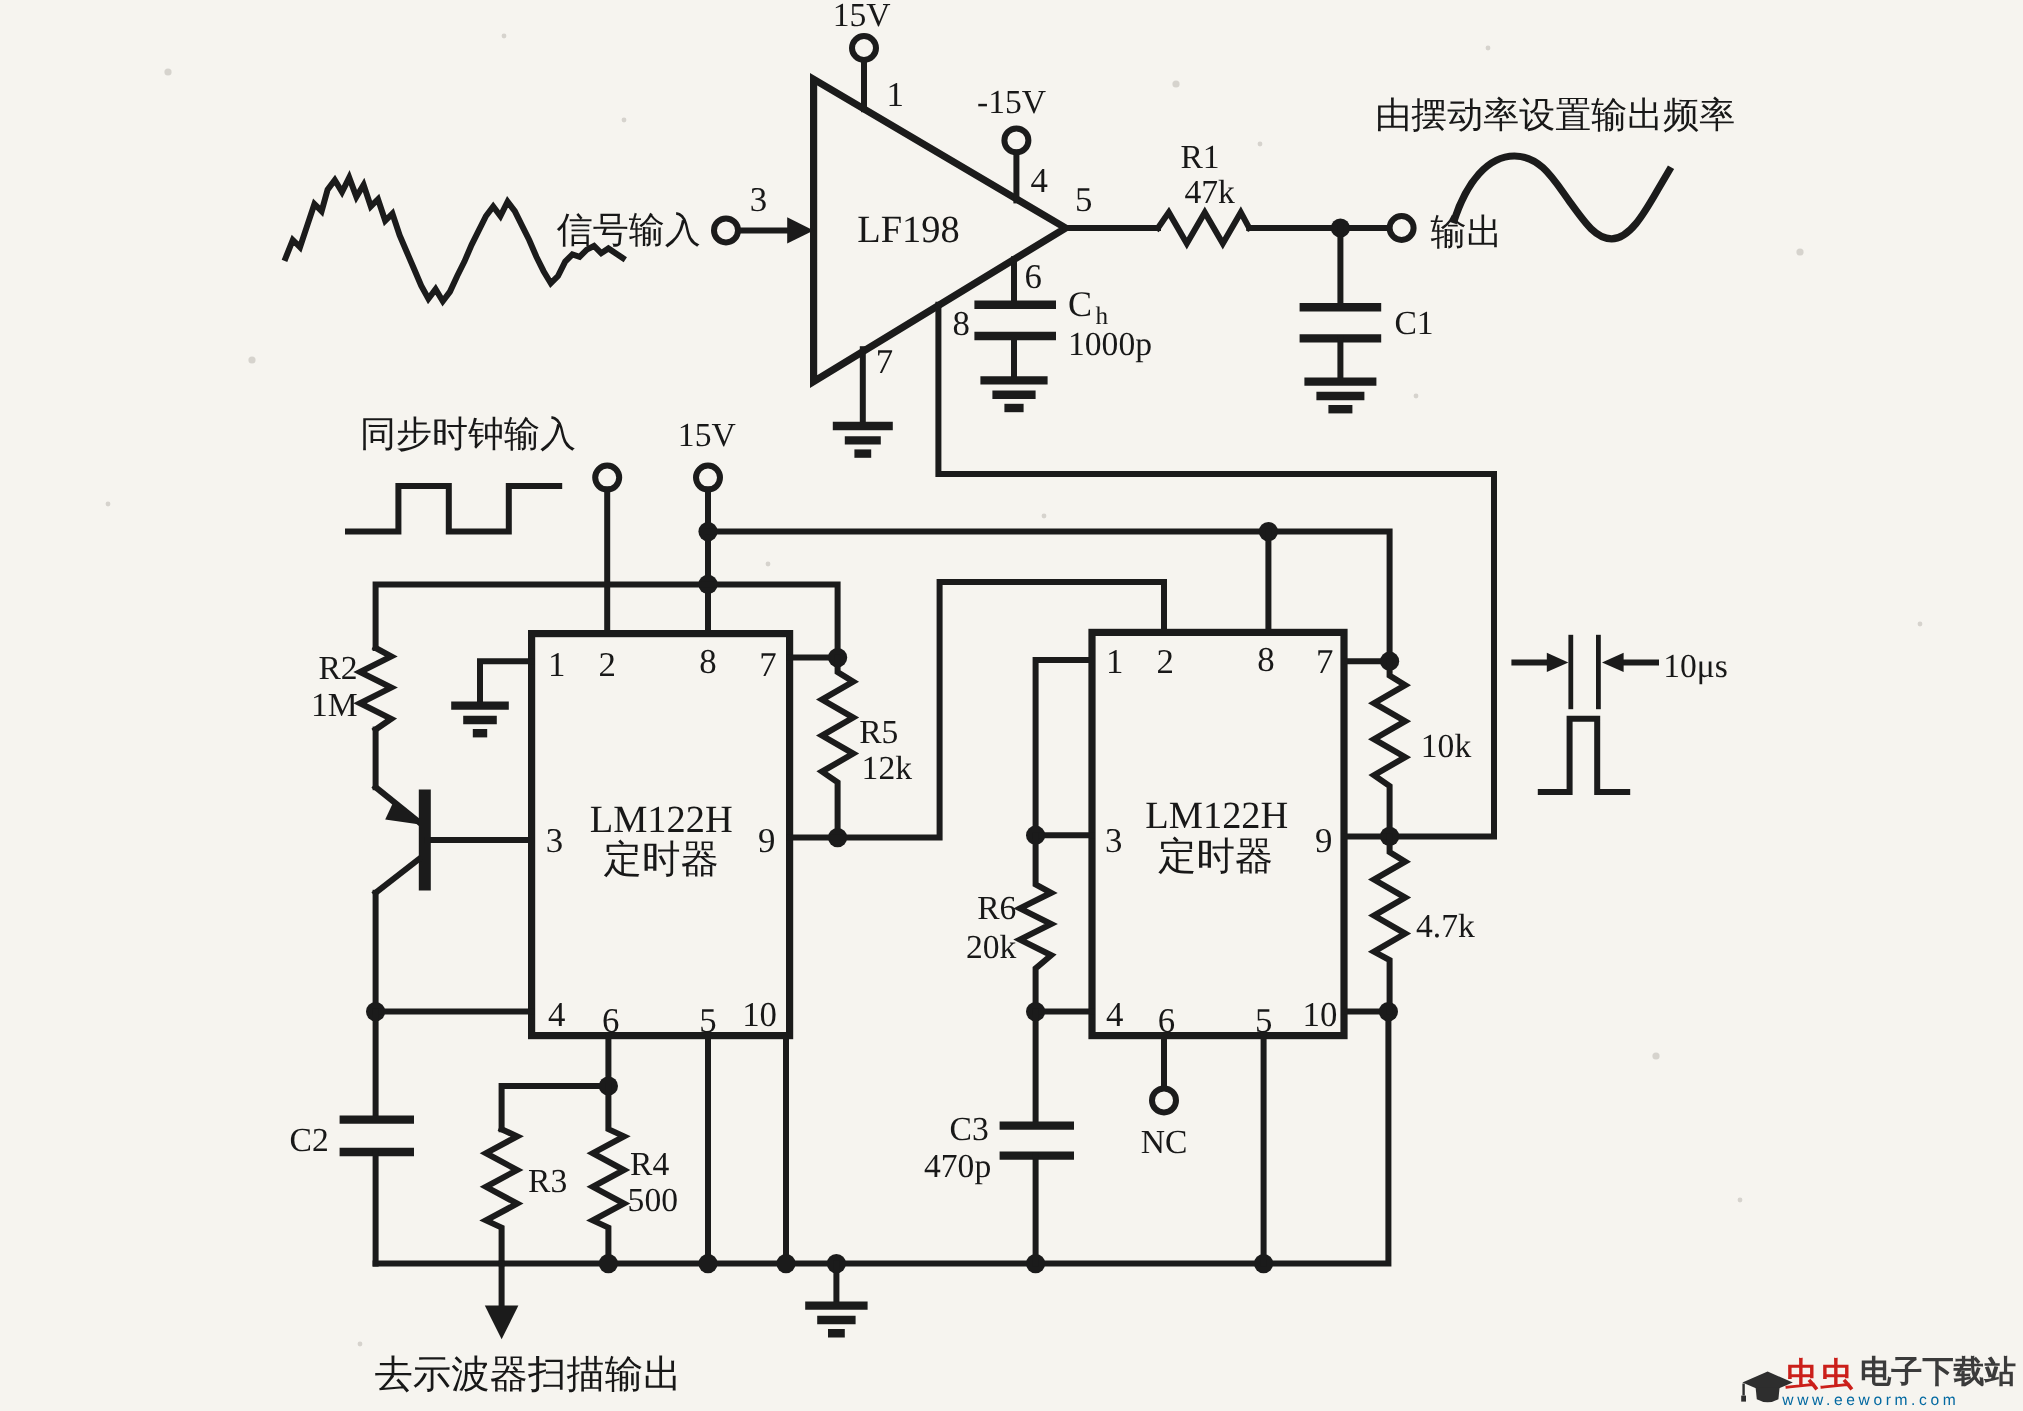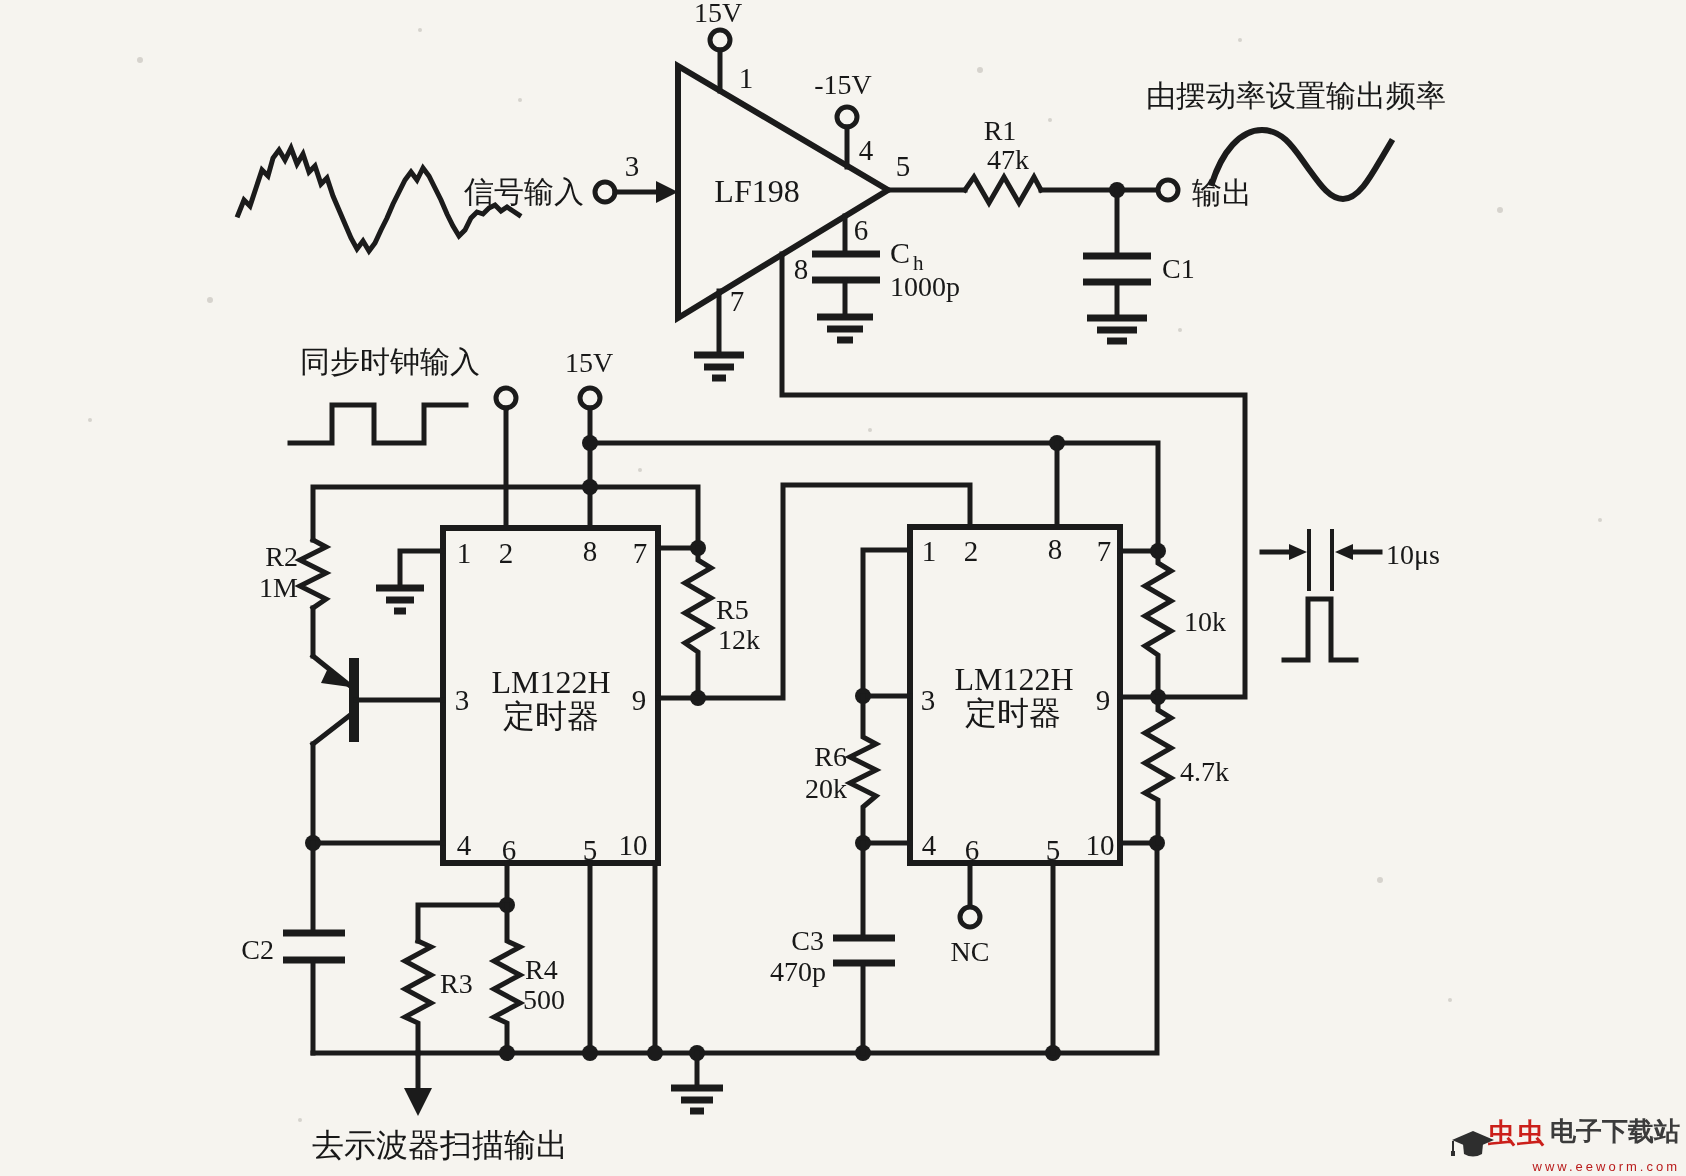--- a/index.html
+++ b/index.html
@@ -22,28 +22,28 @@
   .t29{font-size:29px;}
   .t30{font-size:30px;}
   .t32{font-size:32px;}
   .t21{font-size:21px;}
   .mid{text-anchor:middle;}
   .end{text-anchor:end;}
   .noise{fill:#9a968e;opacity:.35;}
   
   .watermark{
     position:absolute;right:6px;bottom:2px;
-    text-align:right;line-height:1.05;
+    text-align:center;line-height:1.05;
     font-family:"Liberation Sans","DejaVu Sans",sans-serif;
   }
   .wm-row{display:flex;align-items:flex-end;justify-content:flex-end;gap:4px;}
   .wm-cap{position:relative;top:14px;left:12px;z-index:2;}
   .wm-brand{color:#cb1f1a;font-weight:bold;font-size:27px;letter-spacing:2px;}
   .wm-site{color:#3b3b3b;font-weight:bold;font-size:26px;padding-bottom:2px;}
-  .wm-url{color:#b91c1c;font-size:13px;letter-spacing:3px;margin-top:13px;}
+  .wm-url{color:#0369a1;font-size:13px;letter-spacing:3px;margin-top:1px;}
 </style>
 </head>
 <body>
 
 <div class="page">
 <svg class="schematic" width="1686" height="1176" viewBox="0 0 1686 1176">
 
   <g>
     <circle class="noise" cx="140" cy="60" r="3"></circle>
         <circle class="noise" cx="420" cy="30" r="2"></circle>

